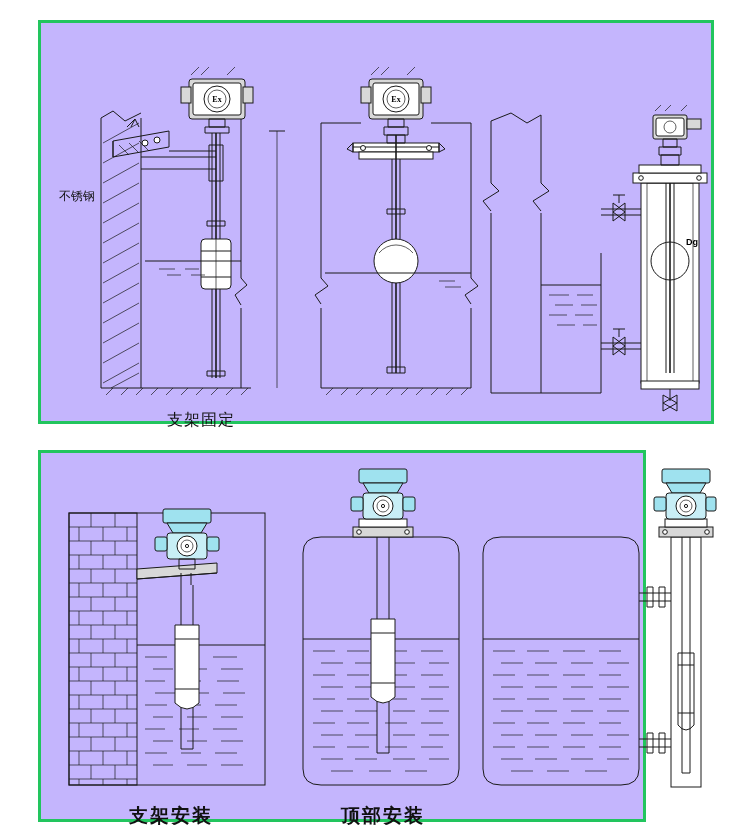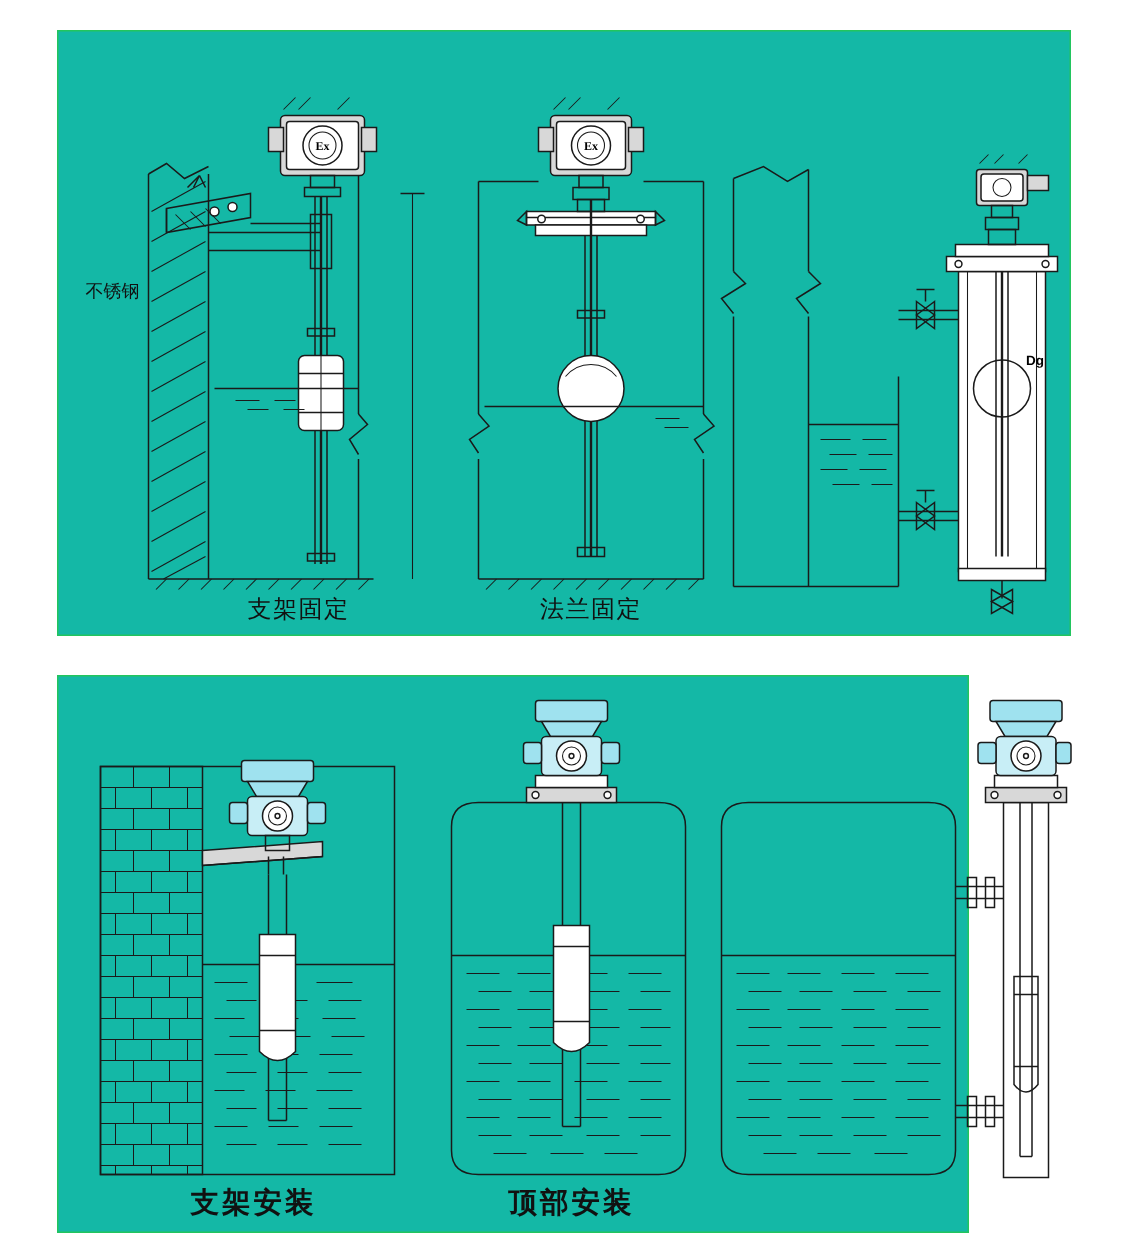--- a/index.html
+++ b/index.html
@@ -1,20 +1,20 @@
 <!DOCTYPE html>
 <html><head>
 <meta charset="utf-8">
 <style>
   html,body{margin:0;padding:0;background:#ffffff;}
   body{width:750px;height:840px;font-family:"Liberation Sans",sans-serif;position:relative;overflow:hidden;}
-  .panel{position:absolute;border:1px solid #22c55e;background:#14b8a6;box-sizing:border-box;}
+  .panel{position:absolute;border:3px solid #22c55e;background:#c4b5fd;box-sizing:border-box;}
   #panel-top{left:38px;top:20px;width:676px;height:404px;}
   #panel-bottom{left:38px;top:450px;width:608px;height:372px;}
-  .cap{position:absolute;text-align:center;color:#111;}
+  .cap{position:absolute;text-align:center;color:#111;margin-top:12px;}
   .cap-top{font-size:16px;letter-spacing:1px;}
   .cap-bottom{font-size:19px;font-weight:bold;letter-spacing:2px;}
   .label-small{position:absolute;font-size:12px;color:#111;}
   svg{position:absolute;left:0;top:0;overflow:visible;}
   .ln{stroke:#1a1a1a;fill:none;stroke-width:1;}
   .ln2{stroke:#1a1a1a;fill:none;stroke-width:1.6;}
   .lnT{stroke:#1a1a1a;fill:none;stroke-width:0.7;}
   .hatch{stroke:#1a1a1a;stroke-width:0.7;}
   .wht{fill:#ffffff;stroke:#1a1a1a;stroke-width:1;}
   .cyan{fill:#9fe2ef;stroke:#1a1a1a;stroke-width:1;}
@@ -248,21 +248,20 @@
         <path class="ln" d="M618 124 L640 124 L640 132 L618 132 Z" fill="#fff"></path>
         <path class="ln" d="M620 132 L638 132 L638 142 L620 142 Z" fill="#fff"></path>
         <path class="lnT" d="M614 88 L620 82 M624 88 L630 82 M640 88 L646 82"></path>
       </g>
     </g>
   </svg>
 
   <div class="label-small" style="left:18px;top:165px;">不锈钢</div>
 
   <div class="cap cap-top" style="left:90px;top:375px;width:140px;">支架固定</div>
-  <div class="cap cap-top" style="left:285px;top:375px;width:140px;">法兰固定</div>
 </div>
 
 <div class="panel" id="panel-bottom">
 
   <svg width="676" height="372" viewBox="0 0 676 372">
 
     <g>
       <rect class="ln" x="28" y="60" width="196" height="272" fill="#fff"></rect>
 
       <g>

